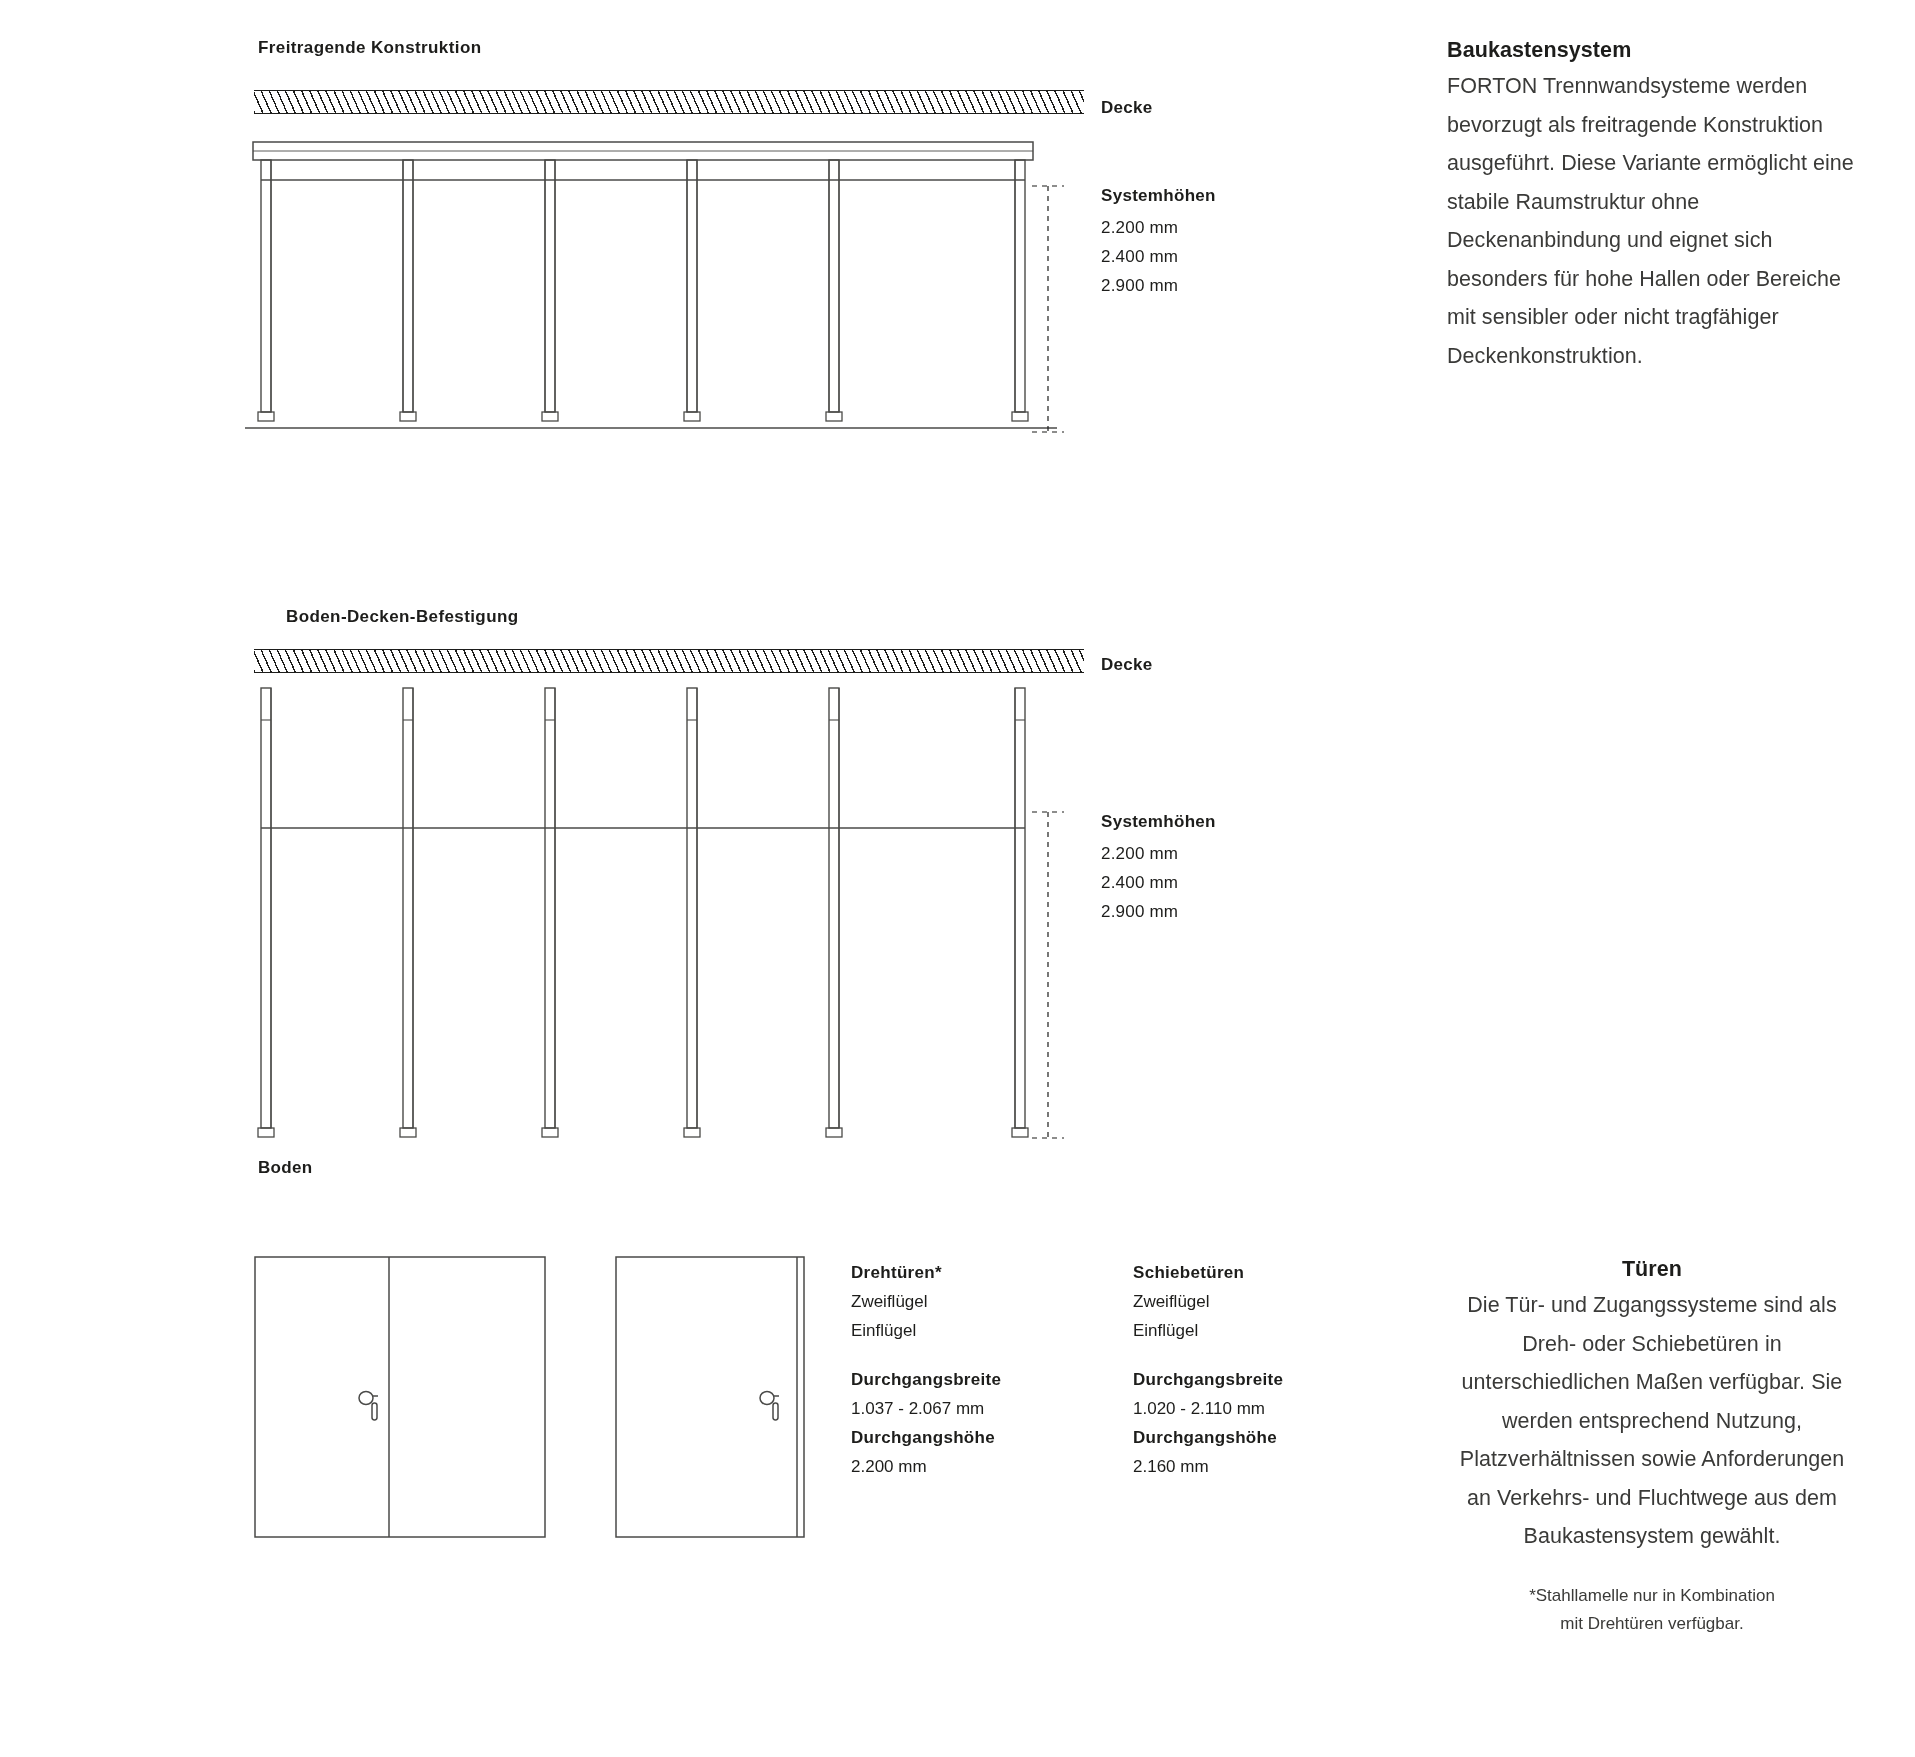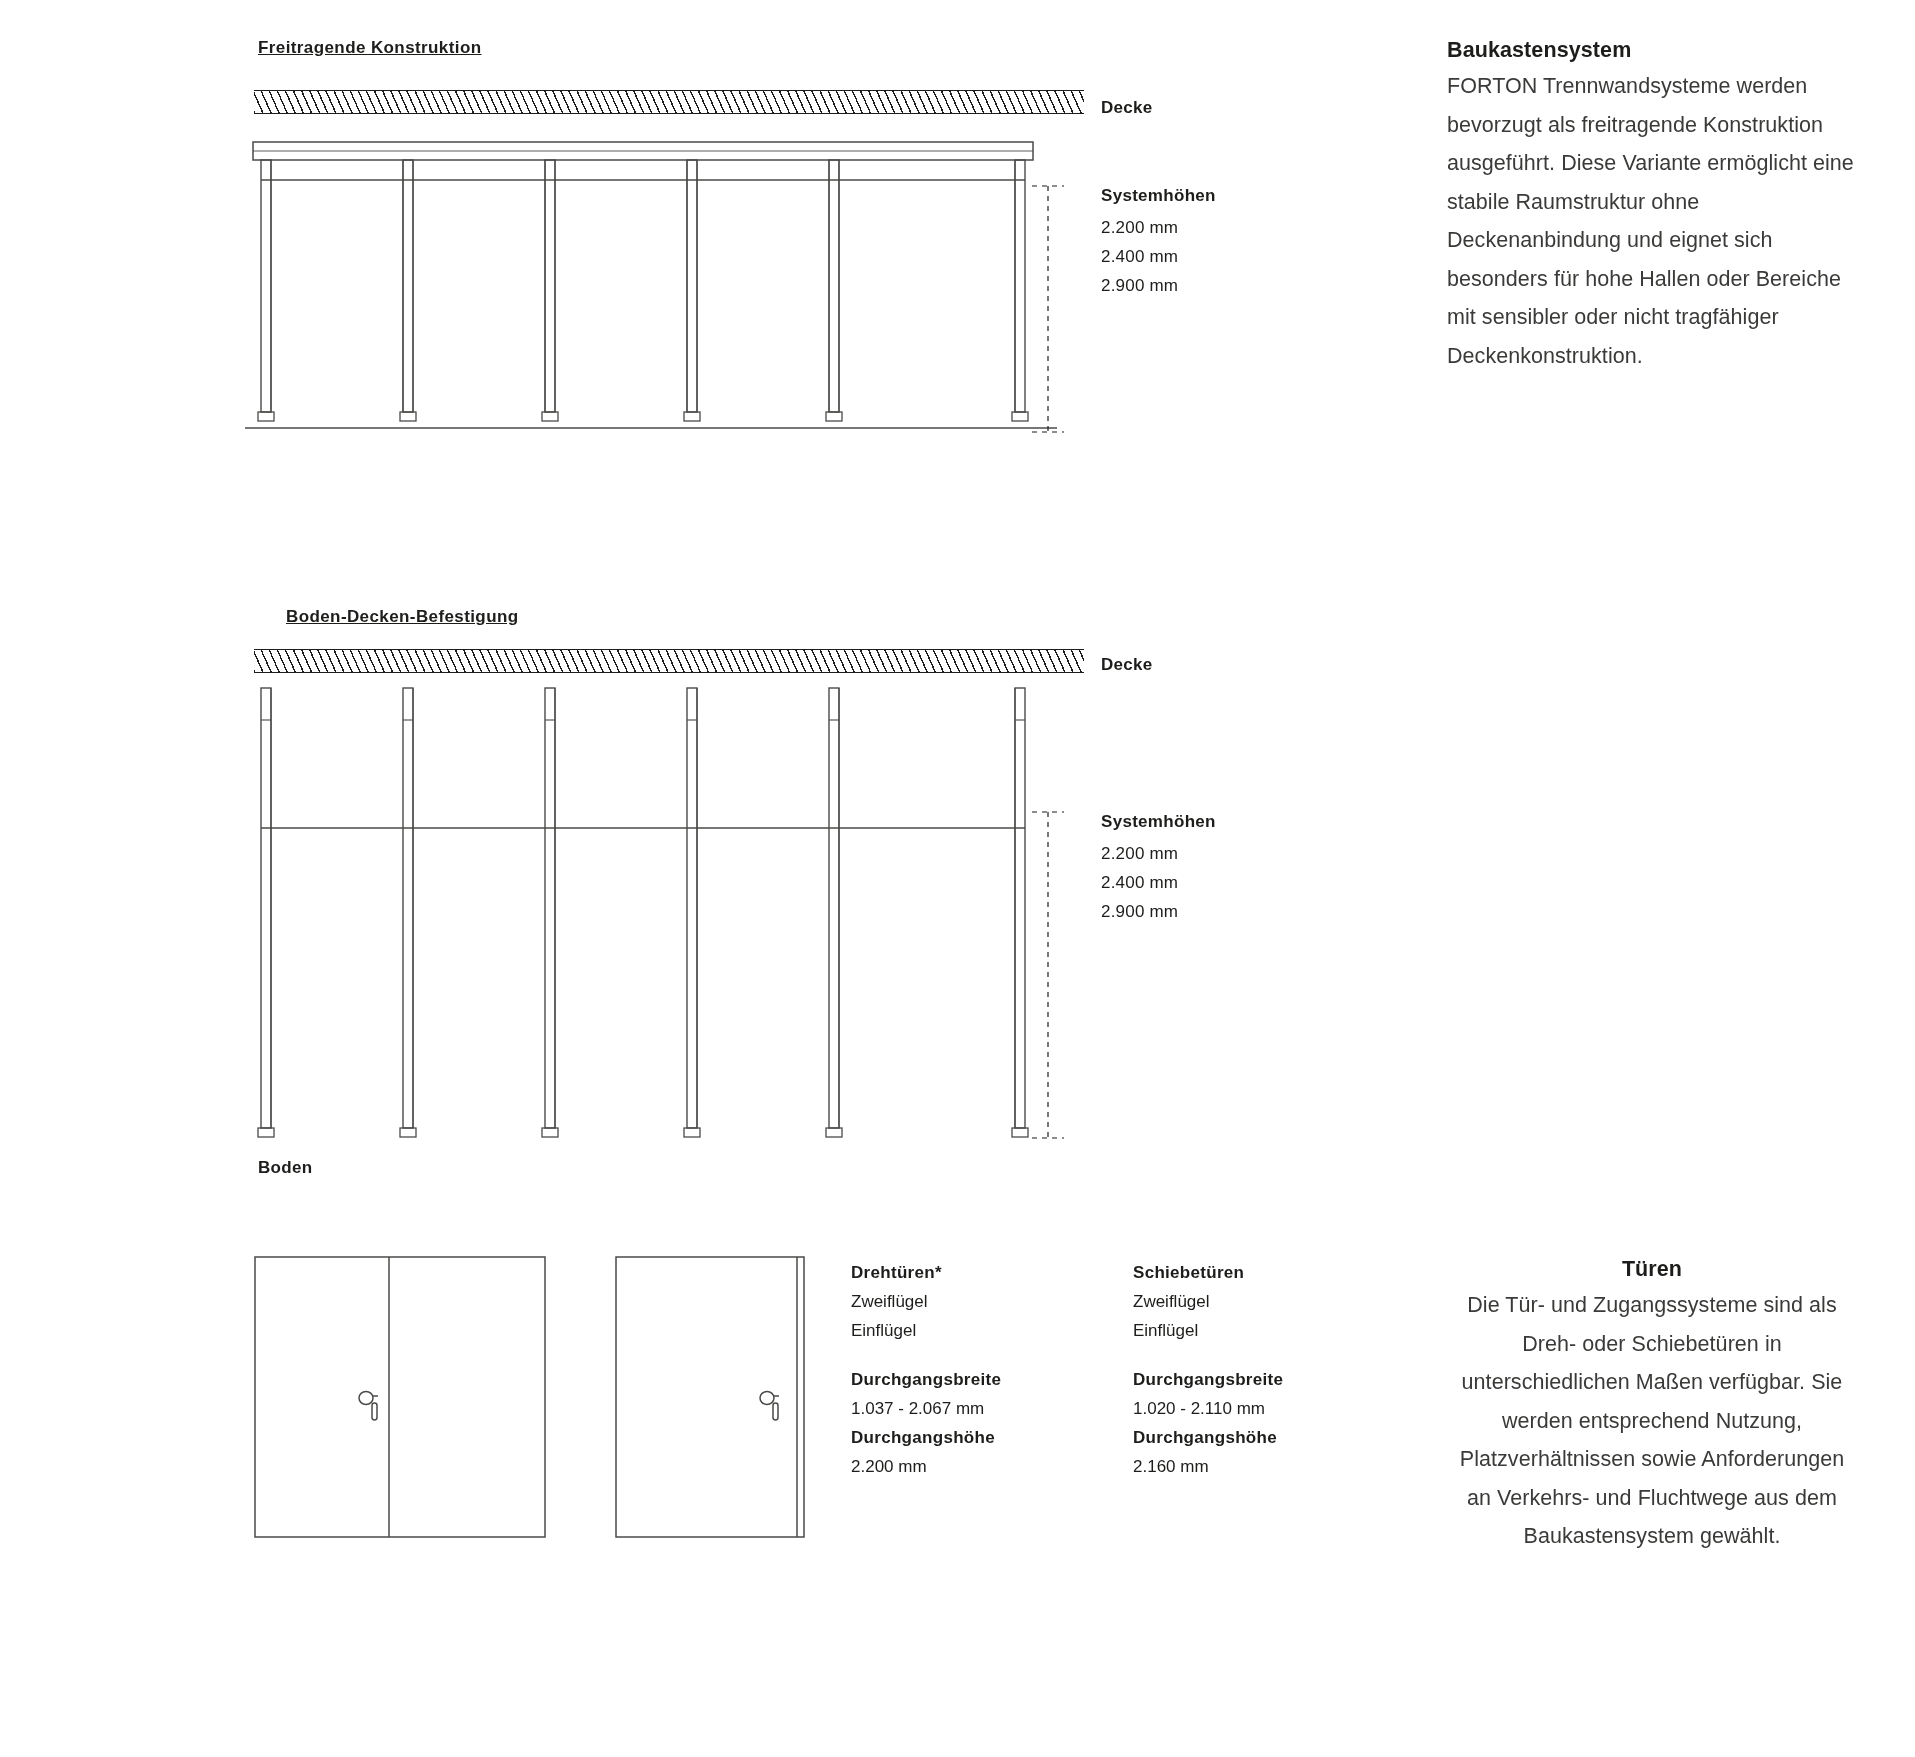--- a/index.html
+++ b/index.html
@@ -20,21 +20,20 @@
     width: 1915px;
     height: 1757px;
   }
 
   
   .hdg {
     font-size: 17px;
     font-weight: bold;
     letter-spacing: 0.4px;
     color: #1d1d1b;
-    text-decoration: underline;
   }
   .lbl-bold {
     font-size: 17px;
     font-weight: bold;
     letter-spacing: 0.3px;
   }
   .lbl {
     font-size: 17px;
     font-weight: normal;
     letter-spacing: 0.2px;
@@ -298,15 +297,19 @@
 
   <div class="right-col" style="top:38px;">
     <div class="right-title">Baukastensystem</div>
     <div class="right-body">FORTON Trennwandsysteme werden bevorzugt als freitragende Konstruktion ausgeführt. Diese Variante ermöglicht eine stabile Raumstruktur ohne Deckenanbindung und eignet sich besonders für hohe Hallen oder Bereiche mit sensibler oder nicht tragfähiger Deckenkonstruktion.</div>
   </div>
 
 
   <div class="right-col" style="top:1257px;text-align:center;">
     <div class="right-title">Türen</div>
     <div class="right-body">Die Tür- und Zugangssysteme sind als Dreh- oder Schiebetüren in unterschiedlichen Maßen verfügbar. Sie werden entsprechend Nutzung, Platzverhältnissen sowie Anforderungen an Verkehrs- und Fluchtwege aus dem Baukastensystem gewählt.</div>
+    <div class="right-note" style="margin-top:26px;">
+      <div>*Stahllamelle nur in Kombination</div>
+      <div> mit Drehtüren verfügbar.</div>
+    </div>
   </div>
 
 </div>
 
 </body></html>

